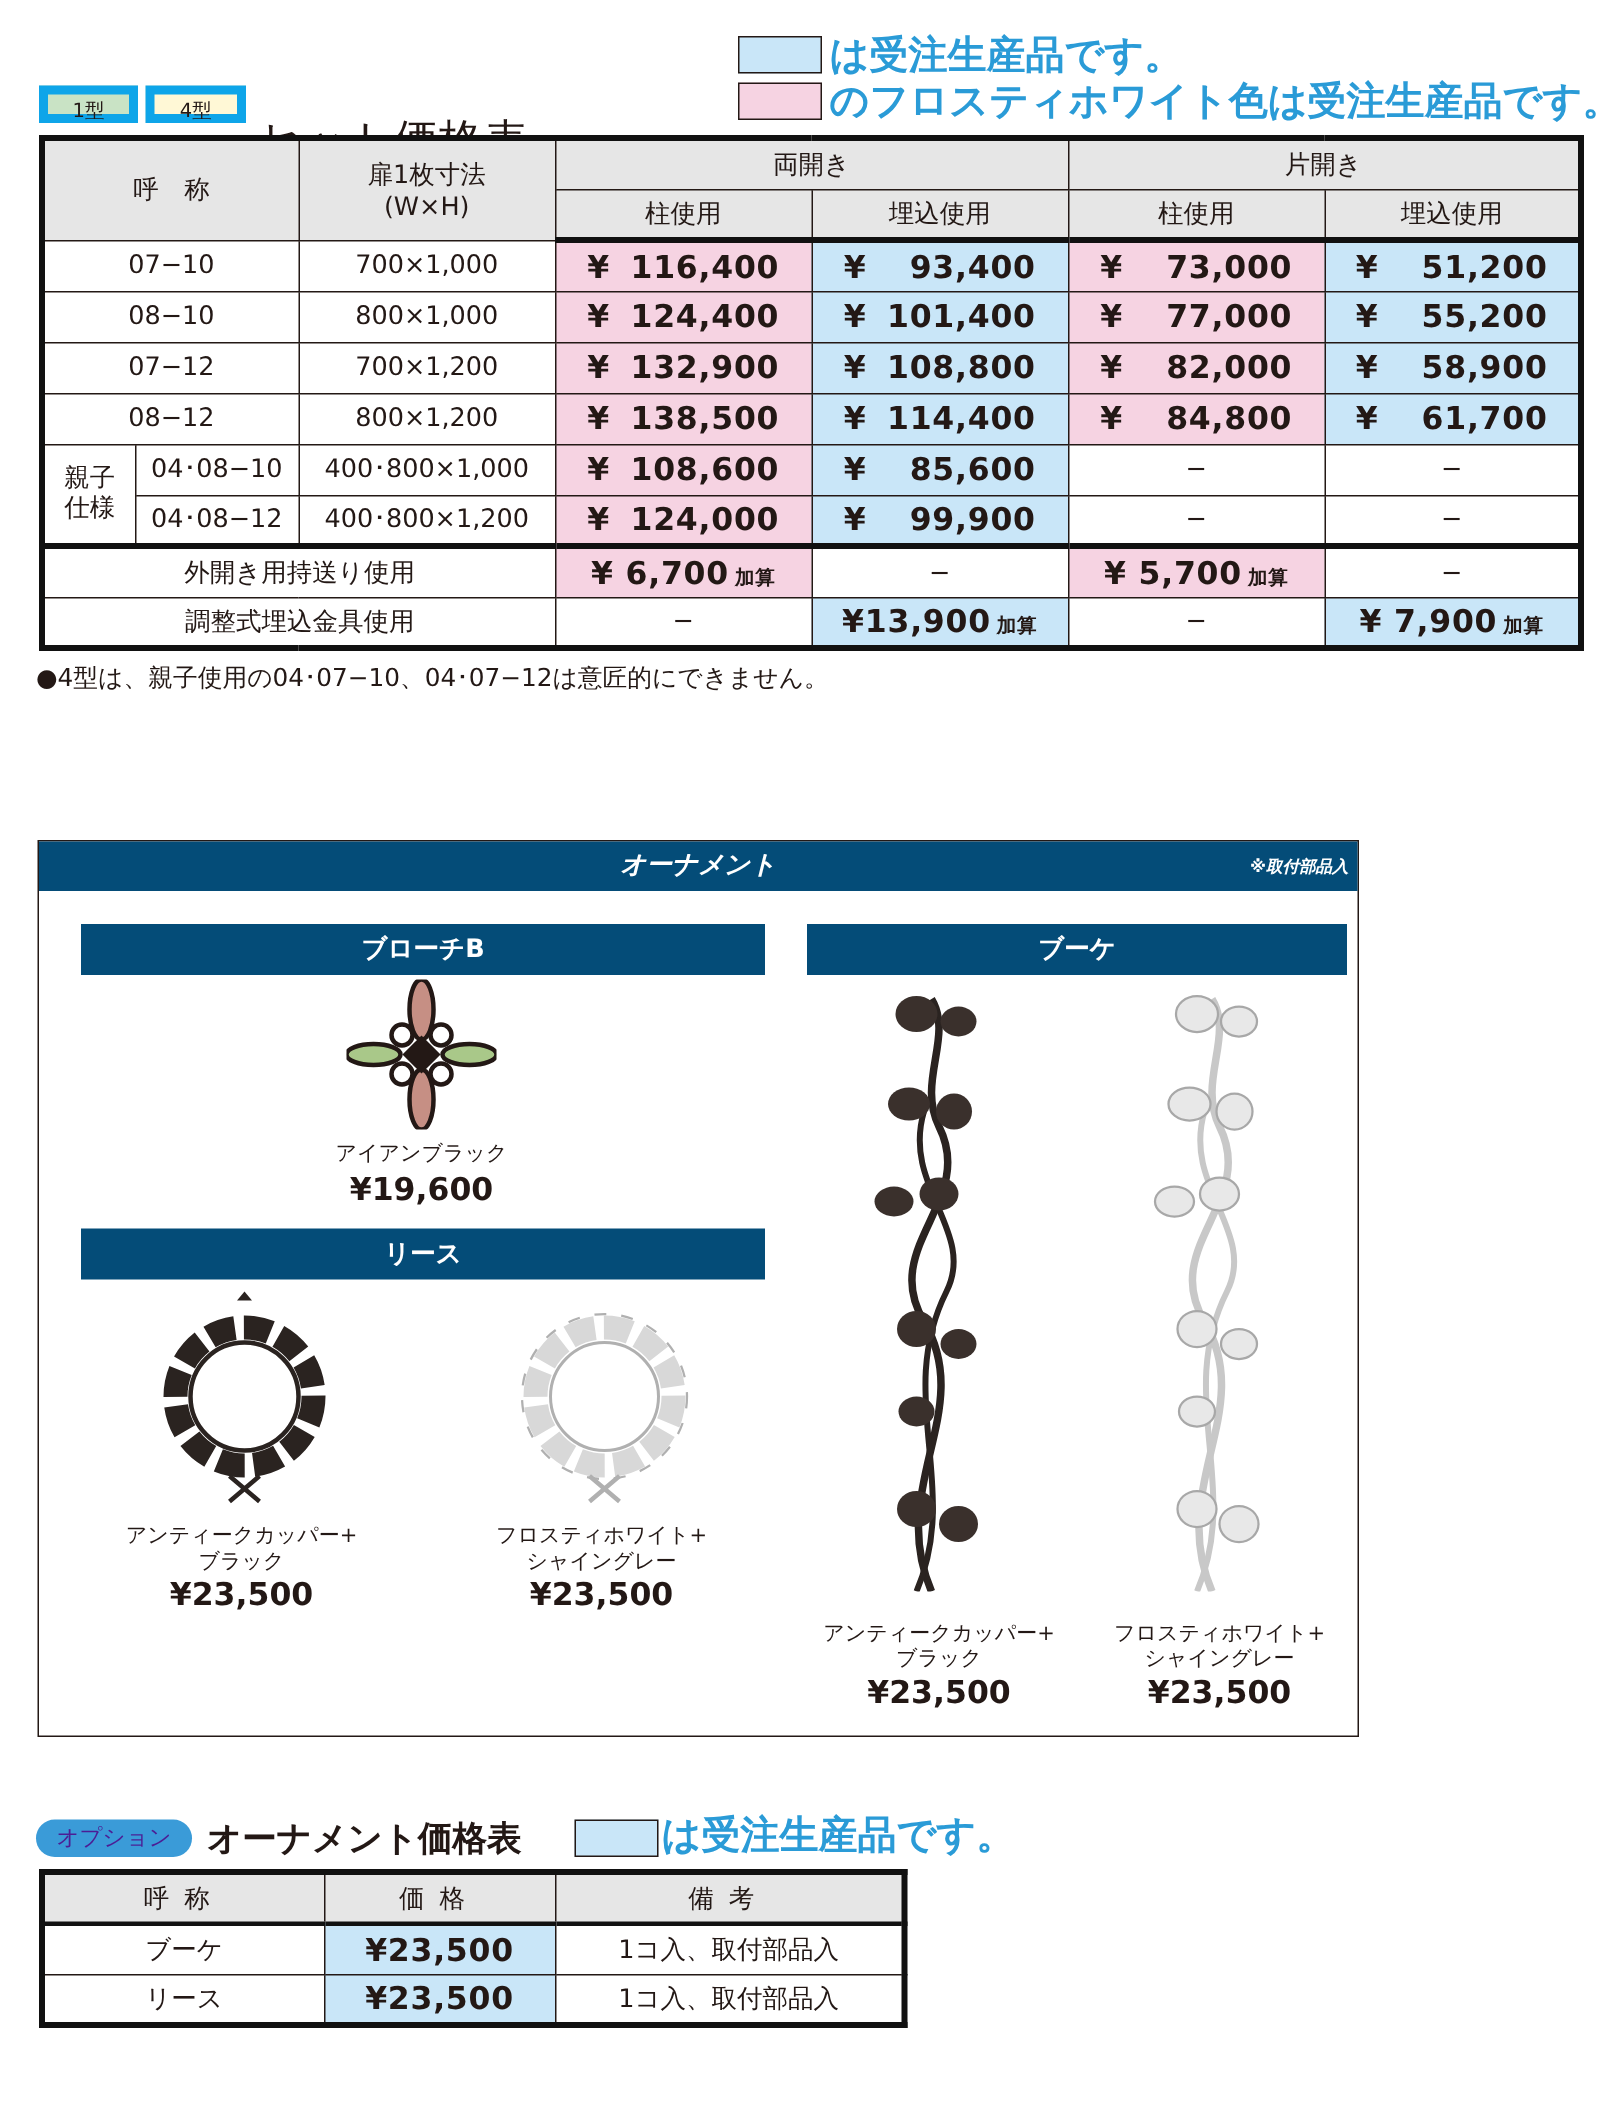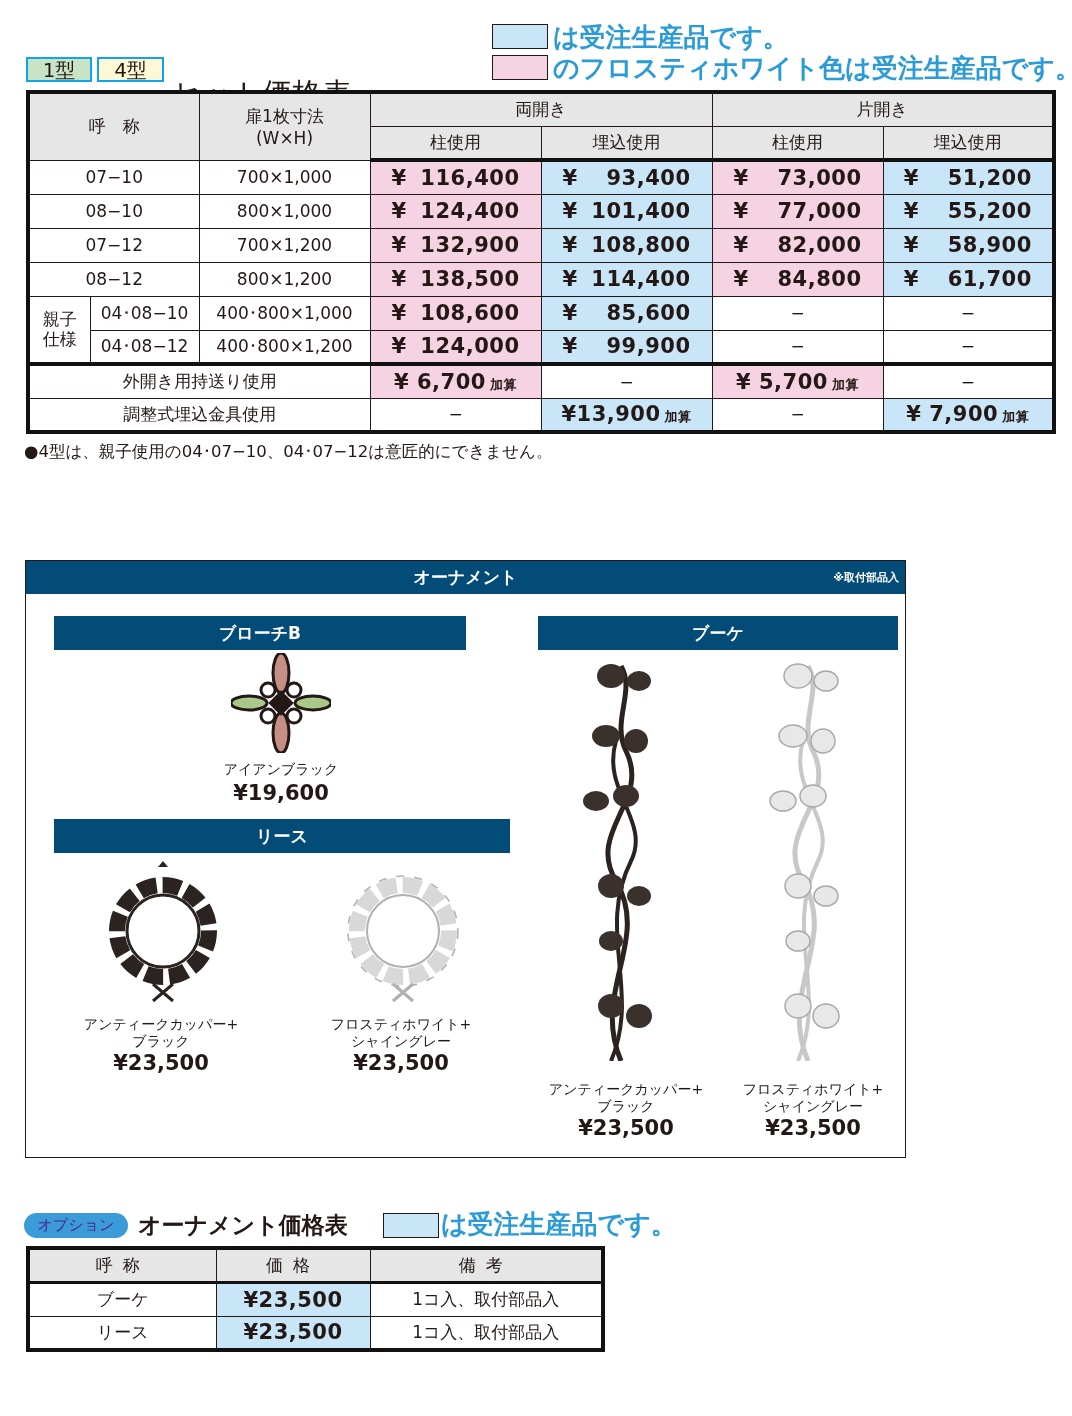--- a/index.html
+++ b/index.html
@@ -5,22 +5,22 @@
   * { box-sizing: border-box; margin: 0; padding: 0; }
   body {
     width: 1072px; height: 1416px; background: #ffffff;
     font-family: "DejaVu Sans", "Liberation Sans", sans-serif;
     color: #231815; position: relative; overflow: hidden;
   }
   .abs { position: absolute; }
 
   
   .type-badge {
-    position: absolute; top: 57px; height: 25px; border: 2px solid #0ea5e9;
-    font-size: 20px; line-height: 23px; text-align: center;
+    position: absolute; top: 57px; height: 25px; border: 6px solid #0ea5e9;
+    font-size: 13px; line-height: 23px; text-align: center;
   }
   .badge-1 { left: 26px; width: 66px; background: #c9e3c5; }
   .badge-4 { left: 97px; width: 67px; background: #fff8d6; text-align: center; }
   .sec-title {
     position: absolute; left: 170px; top: 54px; font-size: 30px; font-weight: normal;
     letter-spacing: 0px;
     margin-top: 20px;
   }
   .legend-swatch {
     position: absolute; left: 492px; width: 56px; height: 25px; border: 1.5px solid #231815;
@@ -55,21 +55,21 @@
   .notes { position: absolute; left: 24px; top: 441px; font-size: 16.5px; line-height: 21px; }
   .notes div { white-space: nowrap; }
 
   
   .orn-panel {
     position: absolute; left: 25px; top: 560px; width: 881px; height: 598px;
     border: 1px solid #231815;
   }
   .orn-header {
     position: absolute; left: 0; top: 0; width: 100%; height: 33px; background: #044c78;
-    color: #fff; font-weight: bold; font-size: 17px; text-align: center; line-height: 33px;
+    color: #fff; font-weight: bold; font-size: 17px; text-align: center; line-height: 33px; font-style: italic;
   }
   .orn-note {
     position: absolute; right: 6px; top: 0; font-size: 11px; color: #fff; font-weight: bold;
   }
   .sub-header {
     position: absolute; height: 34px; background: #044c78; color: #fff; font-weight: bold;
     font-size: 17px; text-align: center; line-height: 34px;
   }
   .item-label { position: absolute; text-align: center; font-size: 14px; line-height: 17px; }
   .item-price { position: absolute; text-align: center; font-size: 21px; font-weight: bold; }
@@ -206,21 +206,21 @@
 <div class="notes">
   <div>●4型は、親子使用の04･07−10、04･07−12は意匠的にできません。</div>
 </div>
 
 <div class="orn-panel">
   <div class="orn-header">
     <span>オーナメント</span>
     <span class="orn-note">※取付部品入</span>
   </div>
 
-  <div class="sub-header" style="left:28px;top:55px;width:412px;text-align:center;">ブローチB</div>
+  <div class="sub-header" style="left:28px;top:55px;width:456px;text-align:center;">ブローチB</div>
   <svg class="abs" style="left:205px;top:92px;" width="100" height="100" viewBox="0 0 100 100">
     <ellipse cx="50" cy="20" rx="8" ry="20" fill="#c68f84" stroke="#231815" stroke-width="3"></ellipse>
     <ellipse cx="50" cy="80" rx="8" ry="20" fill="#c68f84" stroke="#231815" stroke-width="3"></ellipse>
     <ellipse cx="18" cy="50" rx="18" ry="7" fill="#a9c889" stroke="#231815" stroke-width="3"></ellipse>
     <ellipse cx="82" cy="50" rx="18" ry="7" fill="#a9c889" stroke="#231815" stroke-width="3"></ellipse>
     <circle cx="37" cy="37" r="7" fill="none" stroke="#231815" stroke-width="3"></circle>
     <circle cx="63" cy="37" r="7" fill="none" stroke="#231815" stroke-width="3"></circle>
     <circle cx="37" cy="63" r="7" fill="none" stroke="#231815" stroke-width="3"></circle>
     <circle cx="63" cy="63" r="7" fill="none" stroke="#231815" stroke-width="3"></circle>
     <rect x="41" y="41" width="18" height="18" fill="#231815" transform="rotate(45 50 50)"></rect>

